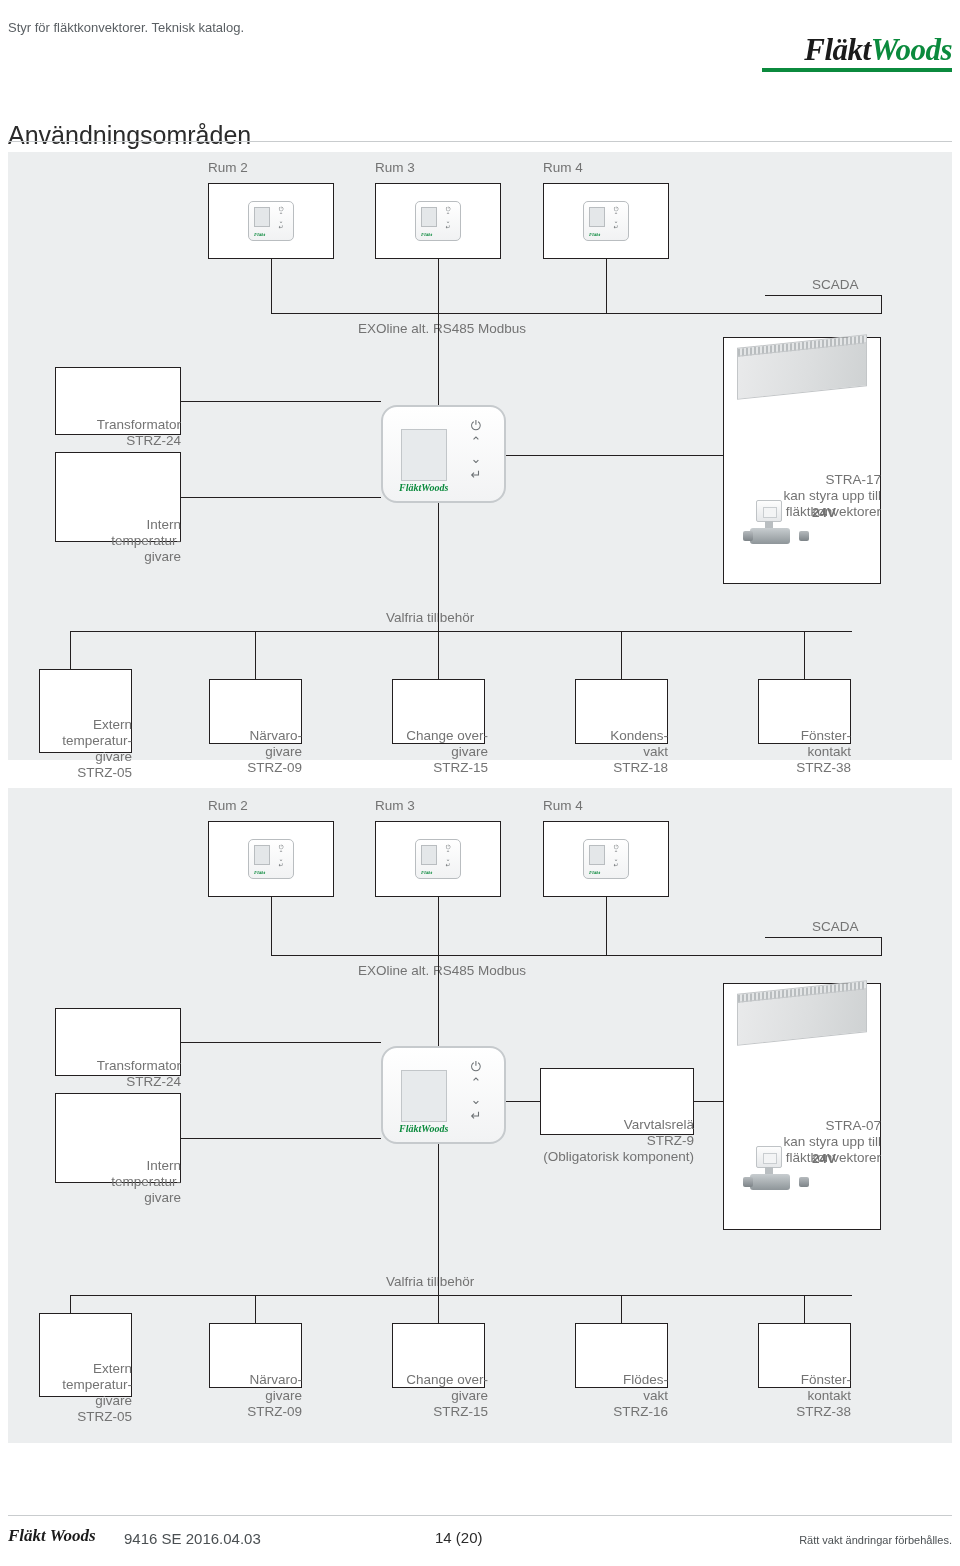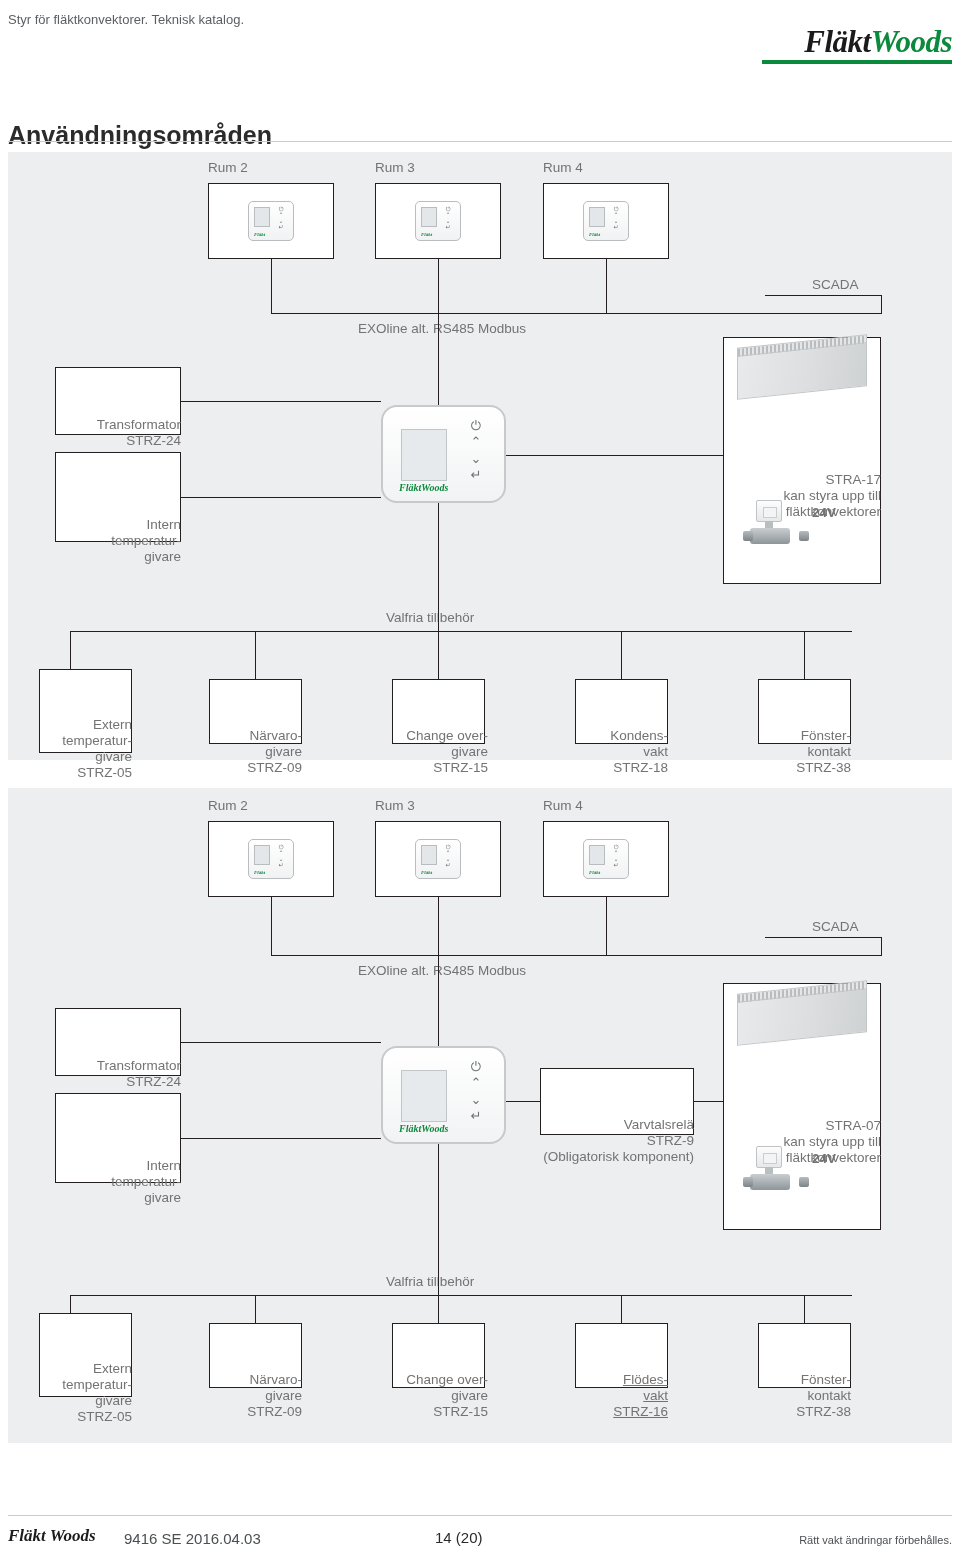--- a/index.html
+++ b/index.html
@@ -12,21 +12,21 @@
     height: 1566px;
     position: relative;
     font-family: "Liberation Sans", sans-serif;
     color: #1a1a1a;
     overflow: hidden;
   }
 
   
   .page-header {
     position: absolute;
-    left: 0; top: 4px;
+    left: 0; top: 12px;
     width: 960px;
     height: 86px;
   }
   .header-kicker {
     position: absolute;
     left: 8px; top: 8px;
     font-size: 13px;
     color: #5a5f63;
     font-family: "Liberation Sans", sans-serif;
   }
@@ -52,21 +52,21 @@
     background: #0b8a3d;
     width: 190px;
   }
 
   
   .page-title {
     position: absolute;
     left: 8px; top: 104px;
     font-size: 25px;
     color: #2b2b2b;
-    font-weight: bold;
+    font-weight: normal;
   }
   .title-rule {
     position: absolute;
     left: 8px; top: 141px;
     width: 944px;
     height: 1px;
     background: #c9ccce;
   }
 
   
@@ -529,21 +529,21 @@
 STRZ-05</div>
 <div class="box" style="left:209px; top:1323px; width:93px; height:65px;"></div>
 <div class="label center" style="left:209px; top:1332px; width:93px;">Närvaro-
 givare
 STRZ-09</div>
 <div class="box" style="left:392px; top:1323px; width:93px; height:65px;"></div>
 <div class="label center" style="left:389px; top:1332px; width:99px;">Change over-
 givare
 STRZ-15</div>
 <div class="box" style="left:575px; top:1323px; width:93px; height:65px;"></div>
-<div class="label center" style="left:575px; top:1332px; width:93px;text-decoration:underline;">Flödes-
+<div class="label center" style="left:575px; top:1332px; width:93px;">Flödes-
 vakt
 STRZ-16</div>
 <div class="box" style="left:758px; top:1323px; width:93px; height:65px;"></div>
 <div class="label center" style="left:758px; top:1332px; width:93px;">Fönster-
 kontakt
 STRZ-38</div>
 
 <div class="footer-rule" style="top:1515px;"></div>
 <div class="footer-brand" style="left:8px; top:1526px;"><span>Fläkt</span> <span>Woods</span></div>
 <div class="footer-text" style="left:124px; top:1530px; font-size:15px;">9416 SE 2016.04.03</div>

